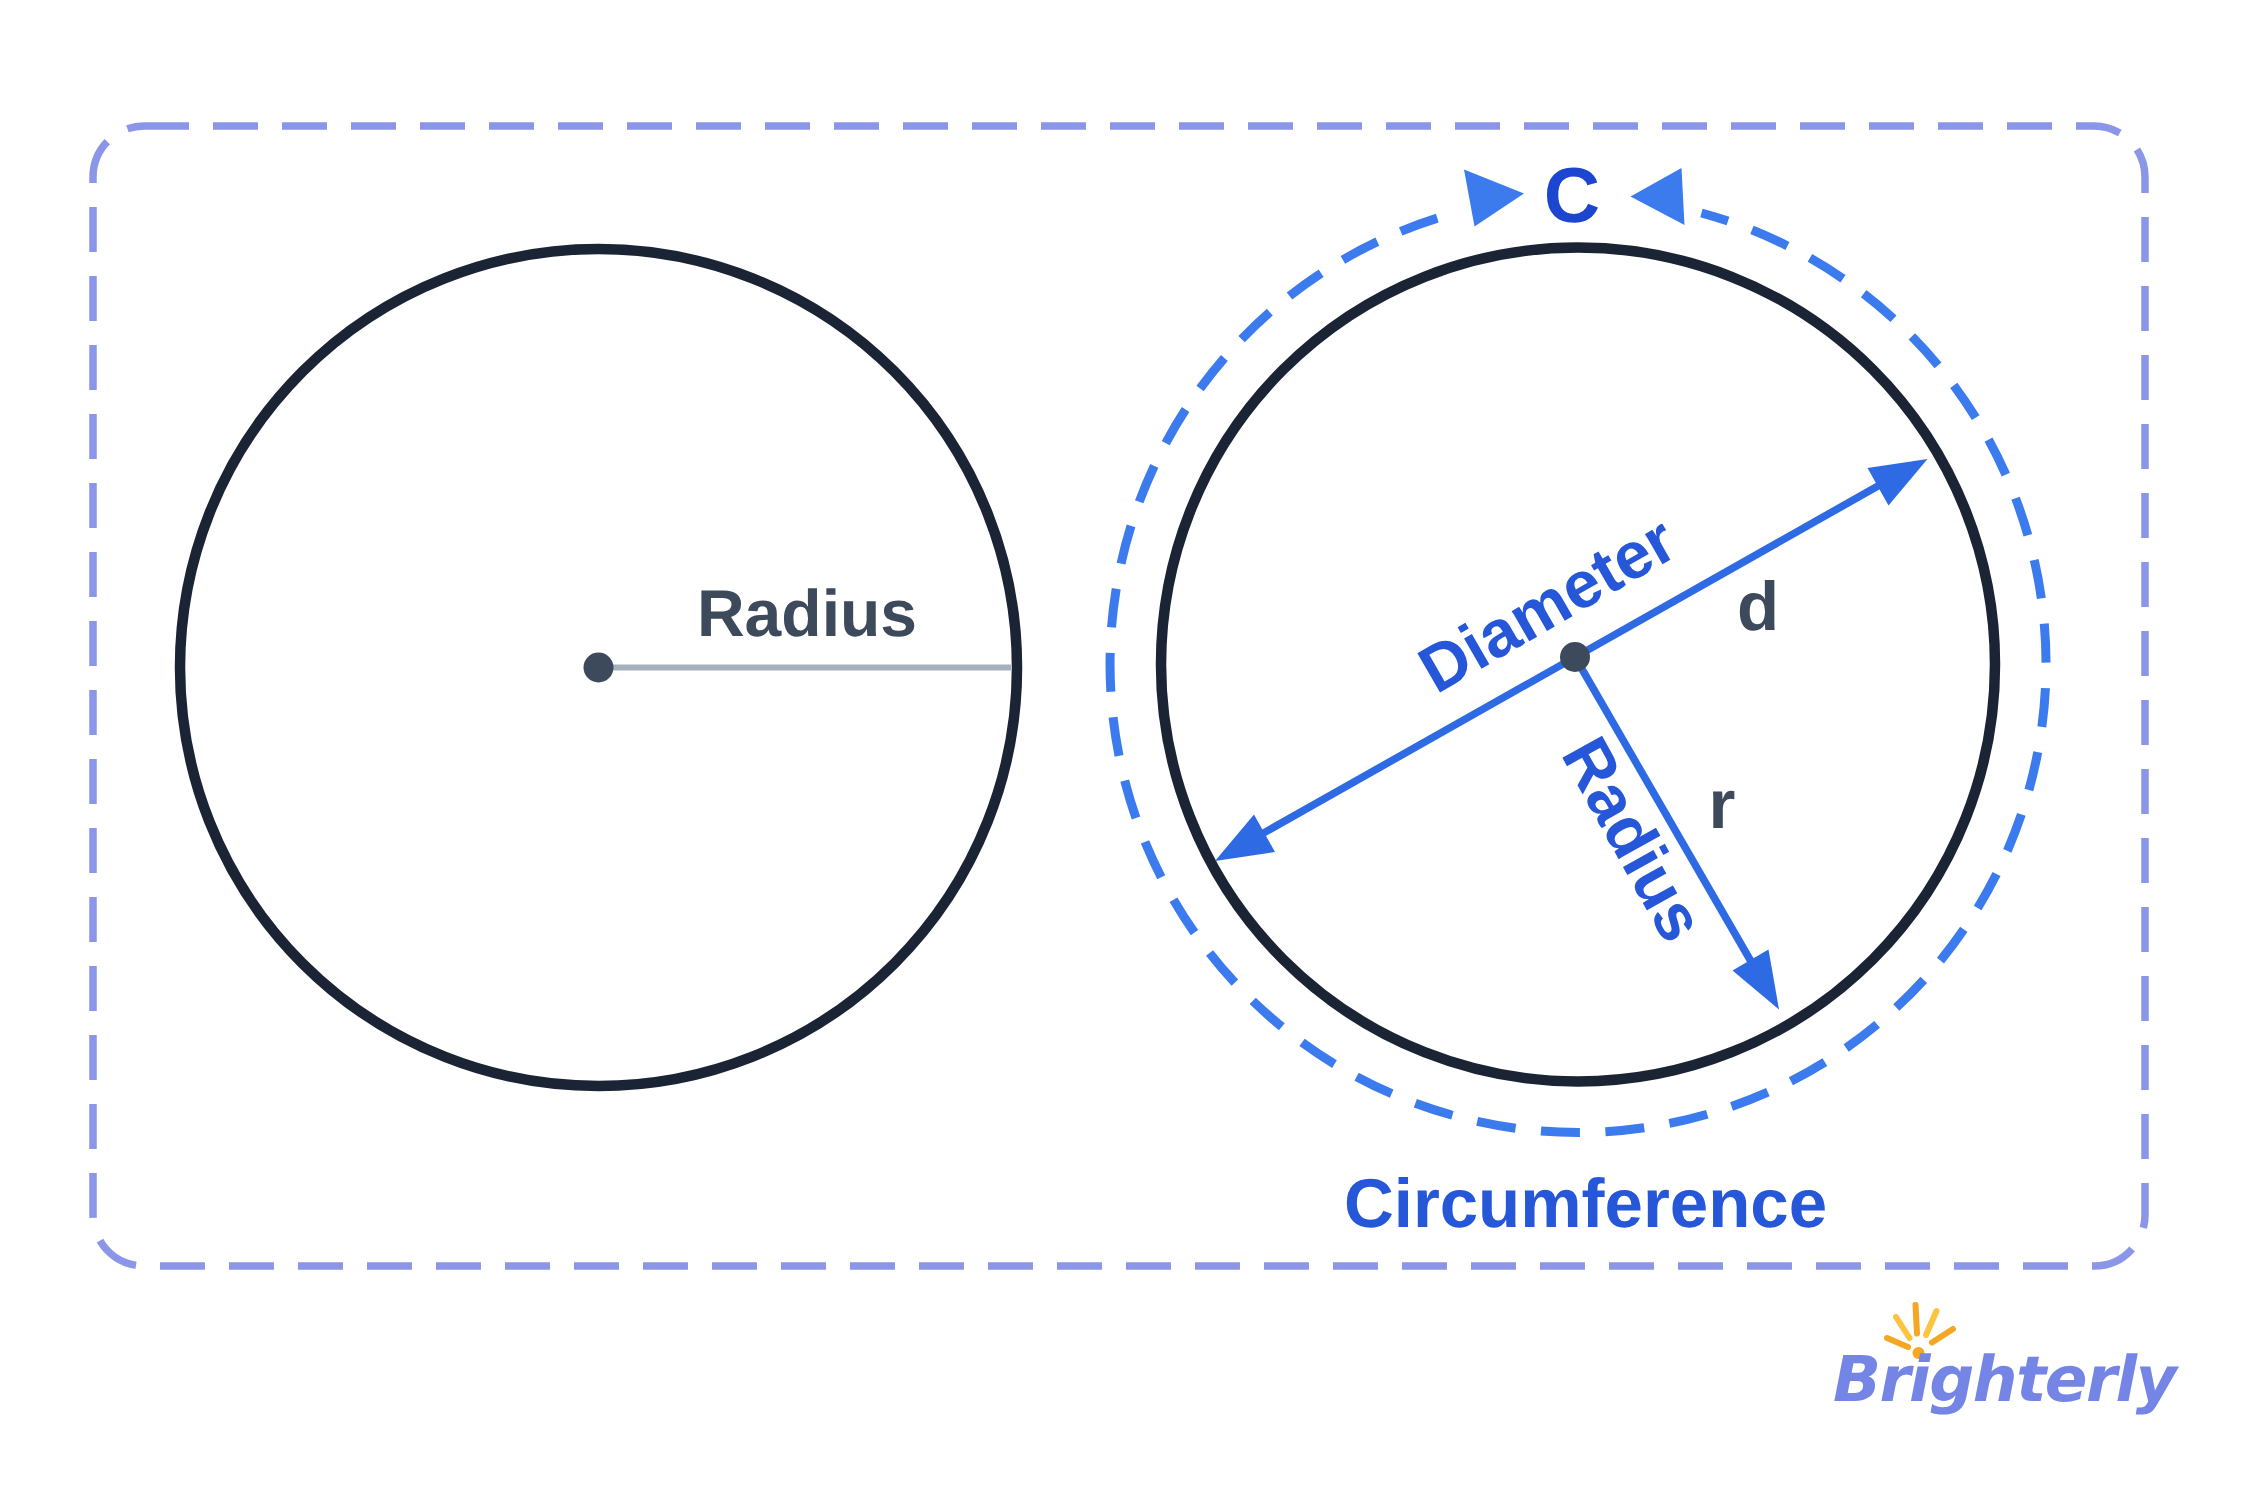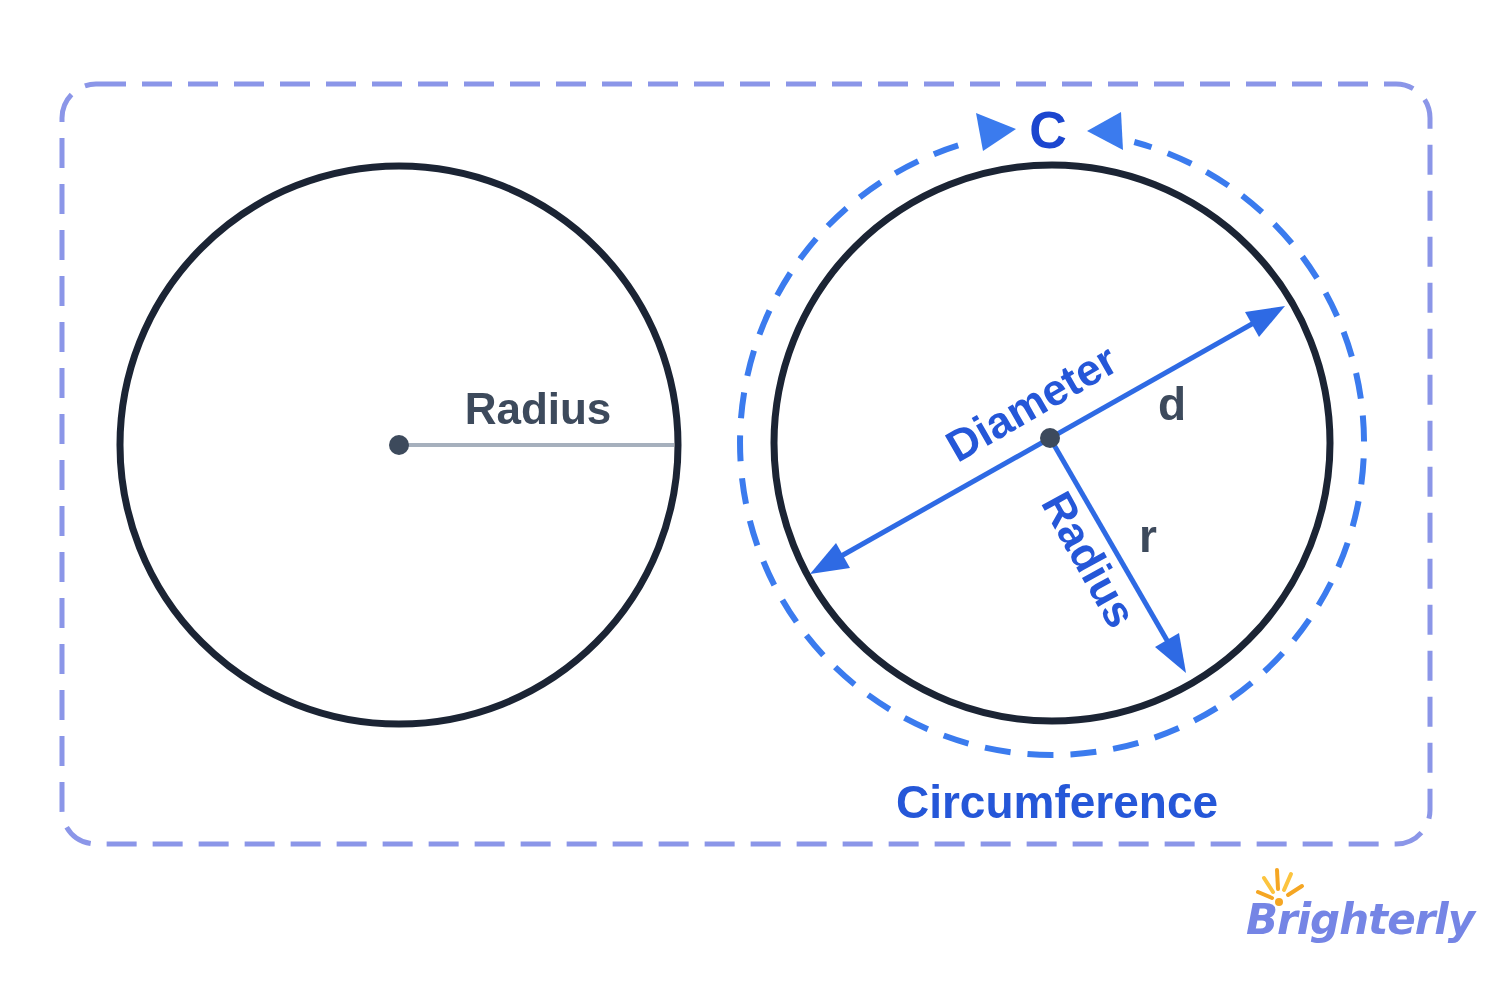--- a/index.html
+++ b/index.html
@@ -35,21 +35,20 @@
     position: absolute;
     left: 10px;
     bottom: 18px;
     font-family: "DejaVu Sans", sans-serif;
     font-style: italic;
     font-weight: bold;
     font-size: 42px;
     letter-spacing: -1px;
     color: #7585e5;
     white-space: nowrap;
-    margin-left: 24px;
   }
   .logo-sun {
     position: absolute;
     left: 42px;
     top: 2px;
   }
 </style>
 </head>
 <body>
 

